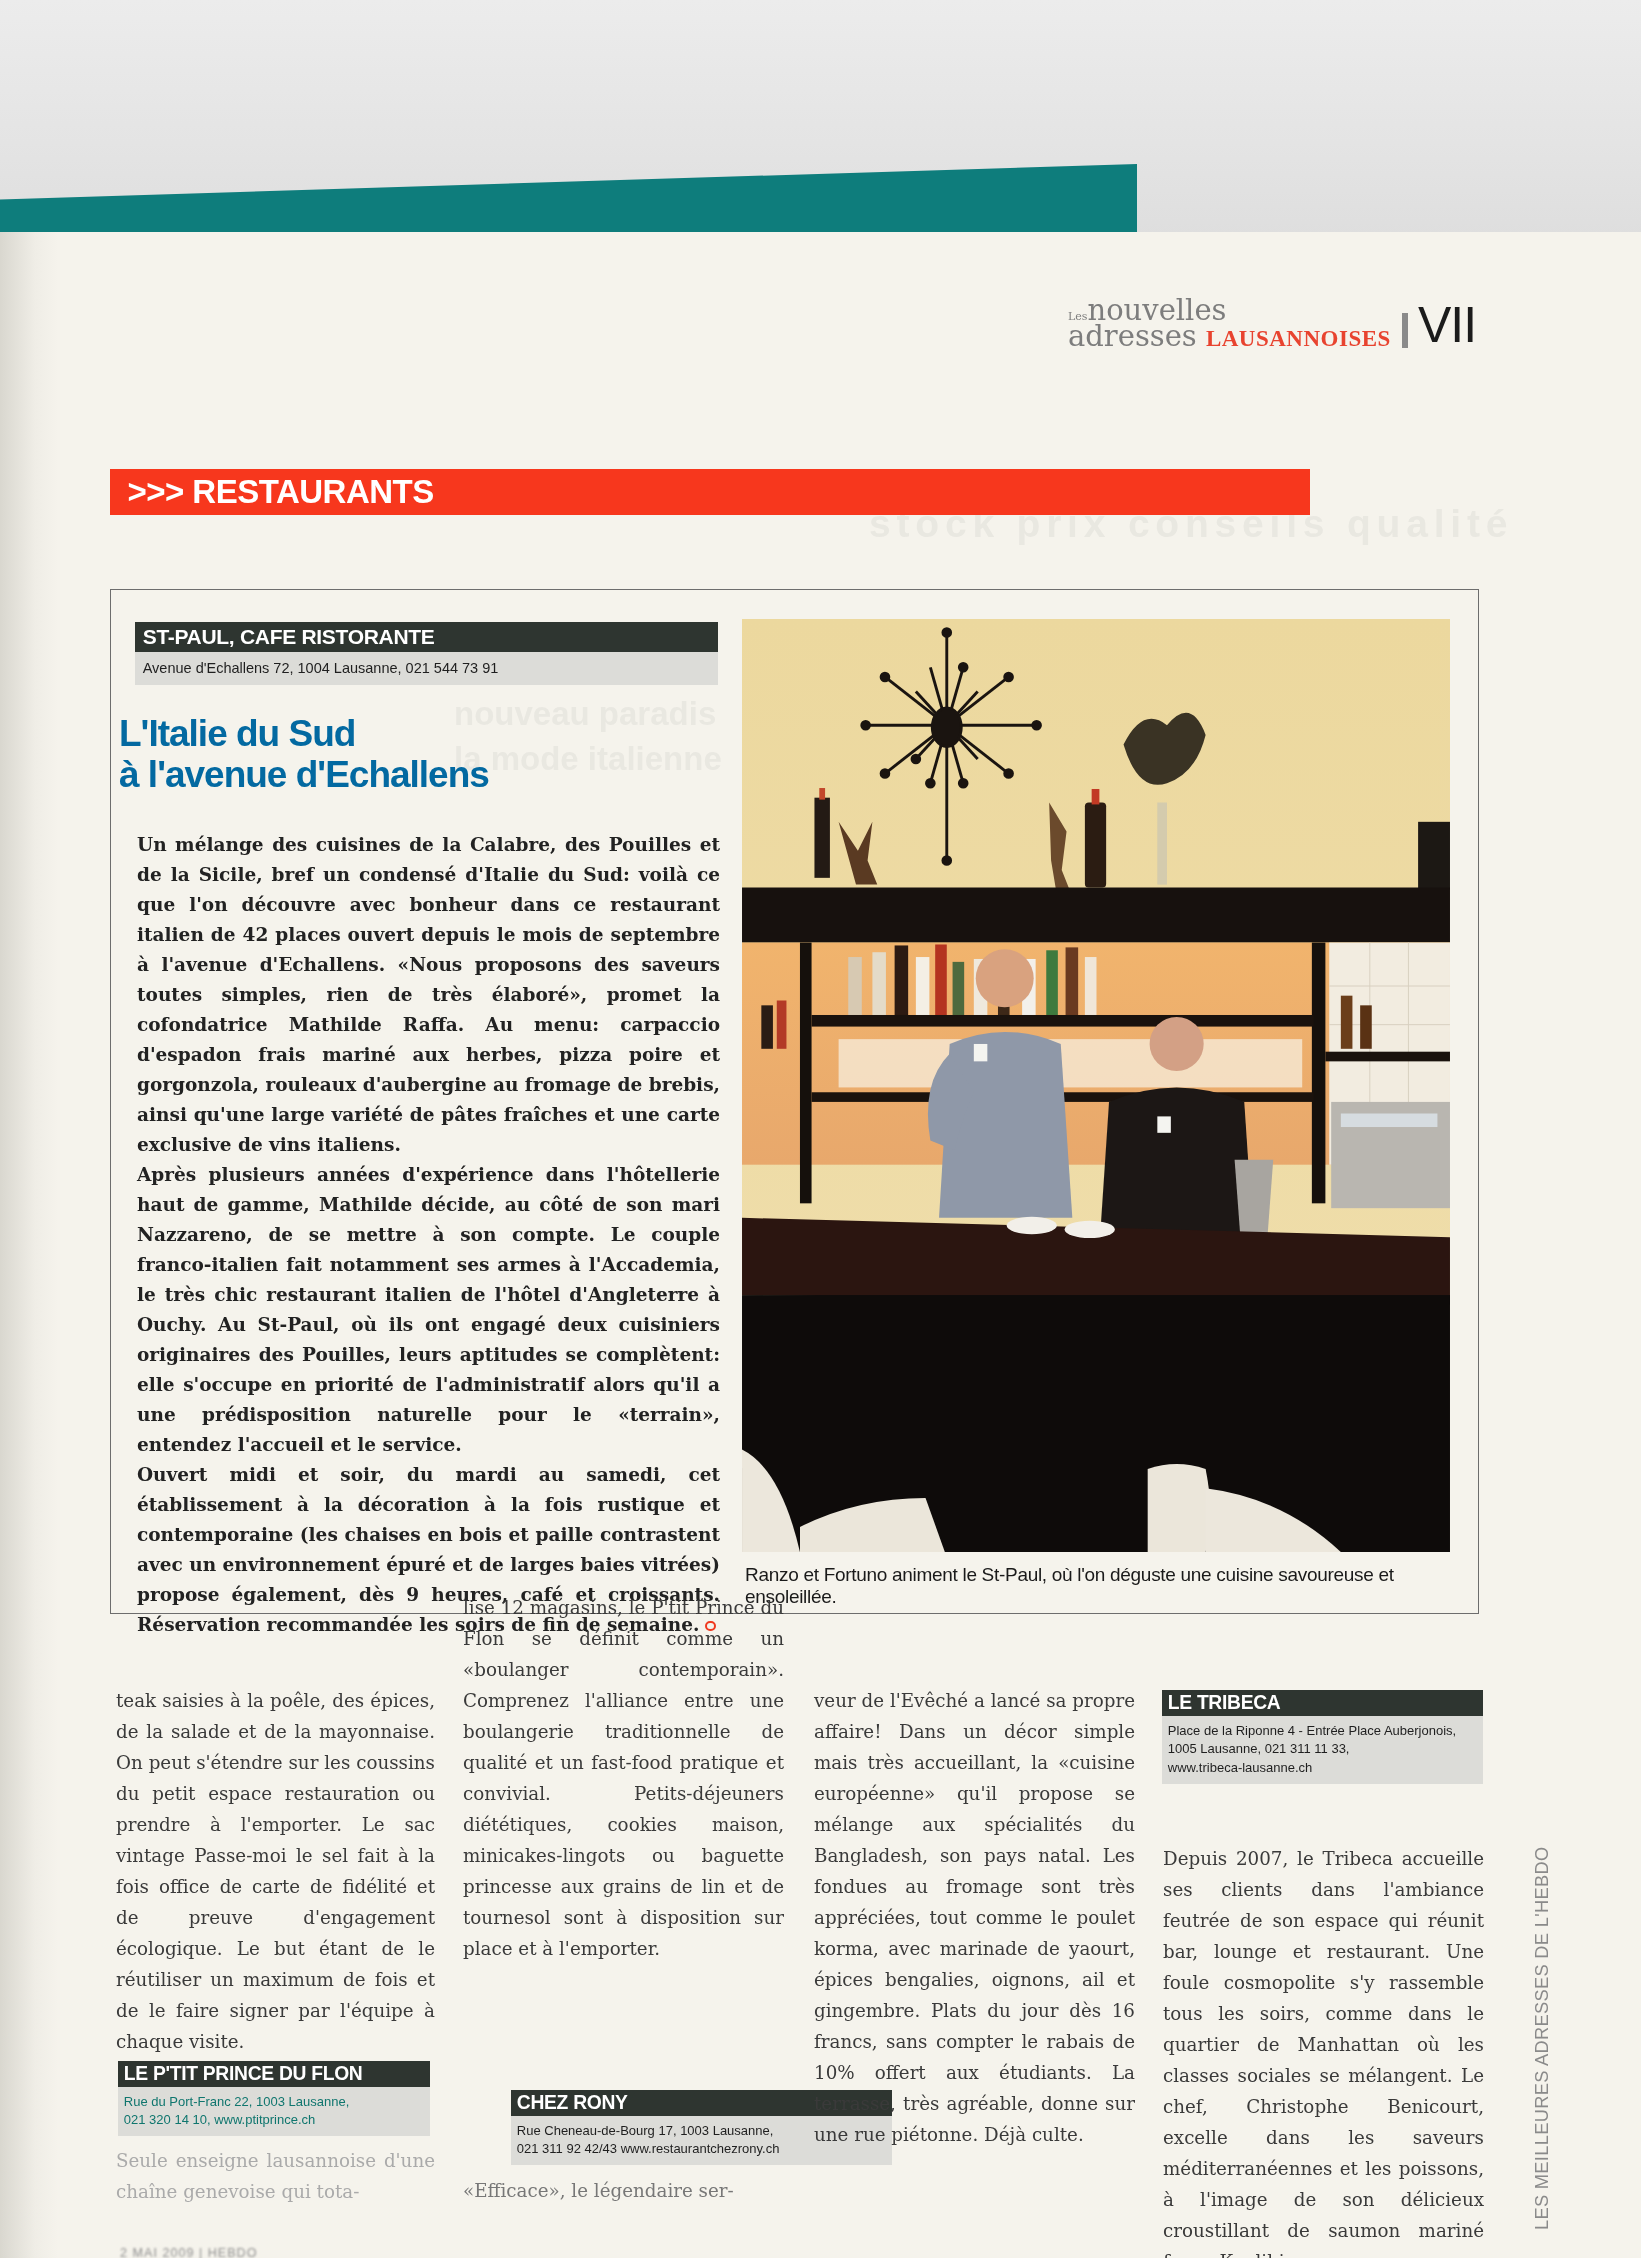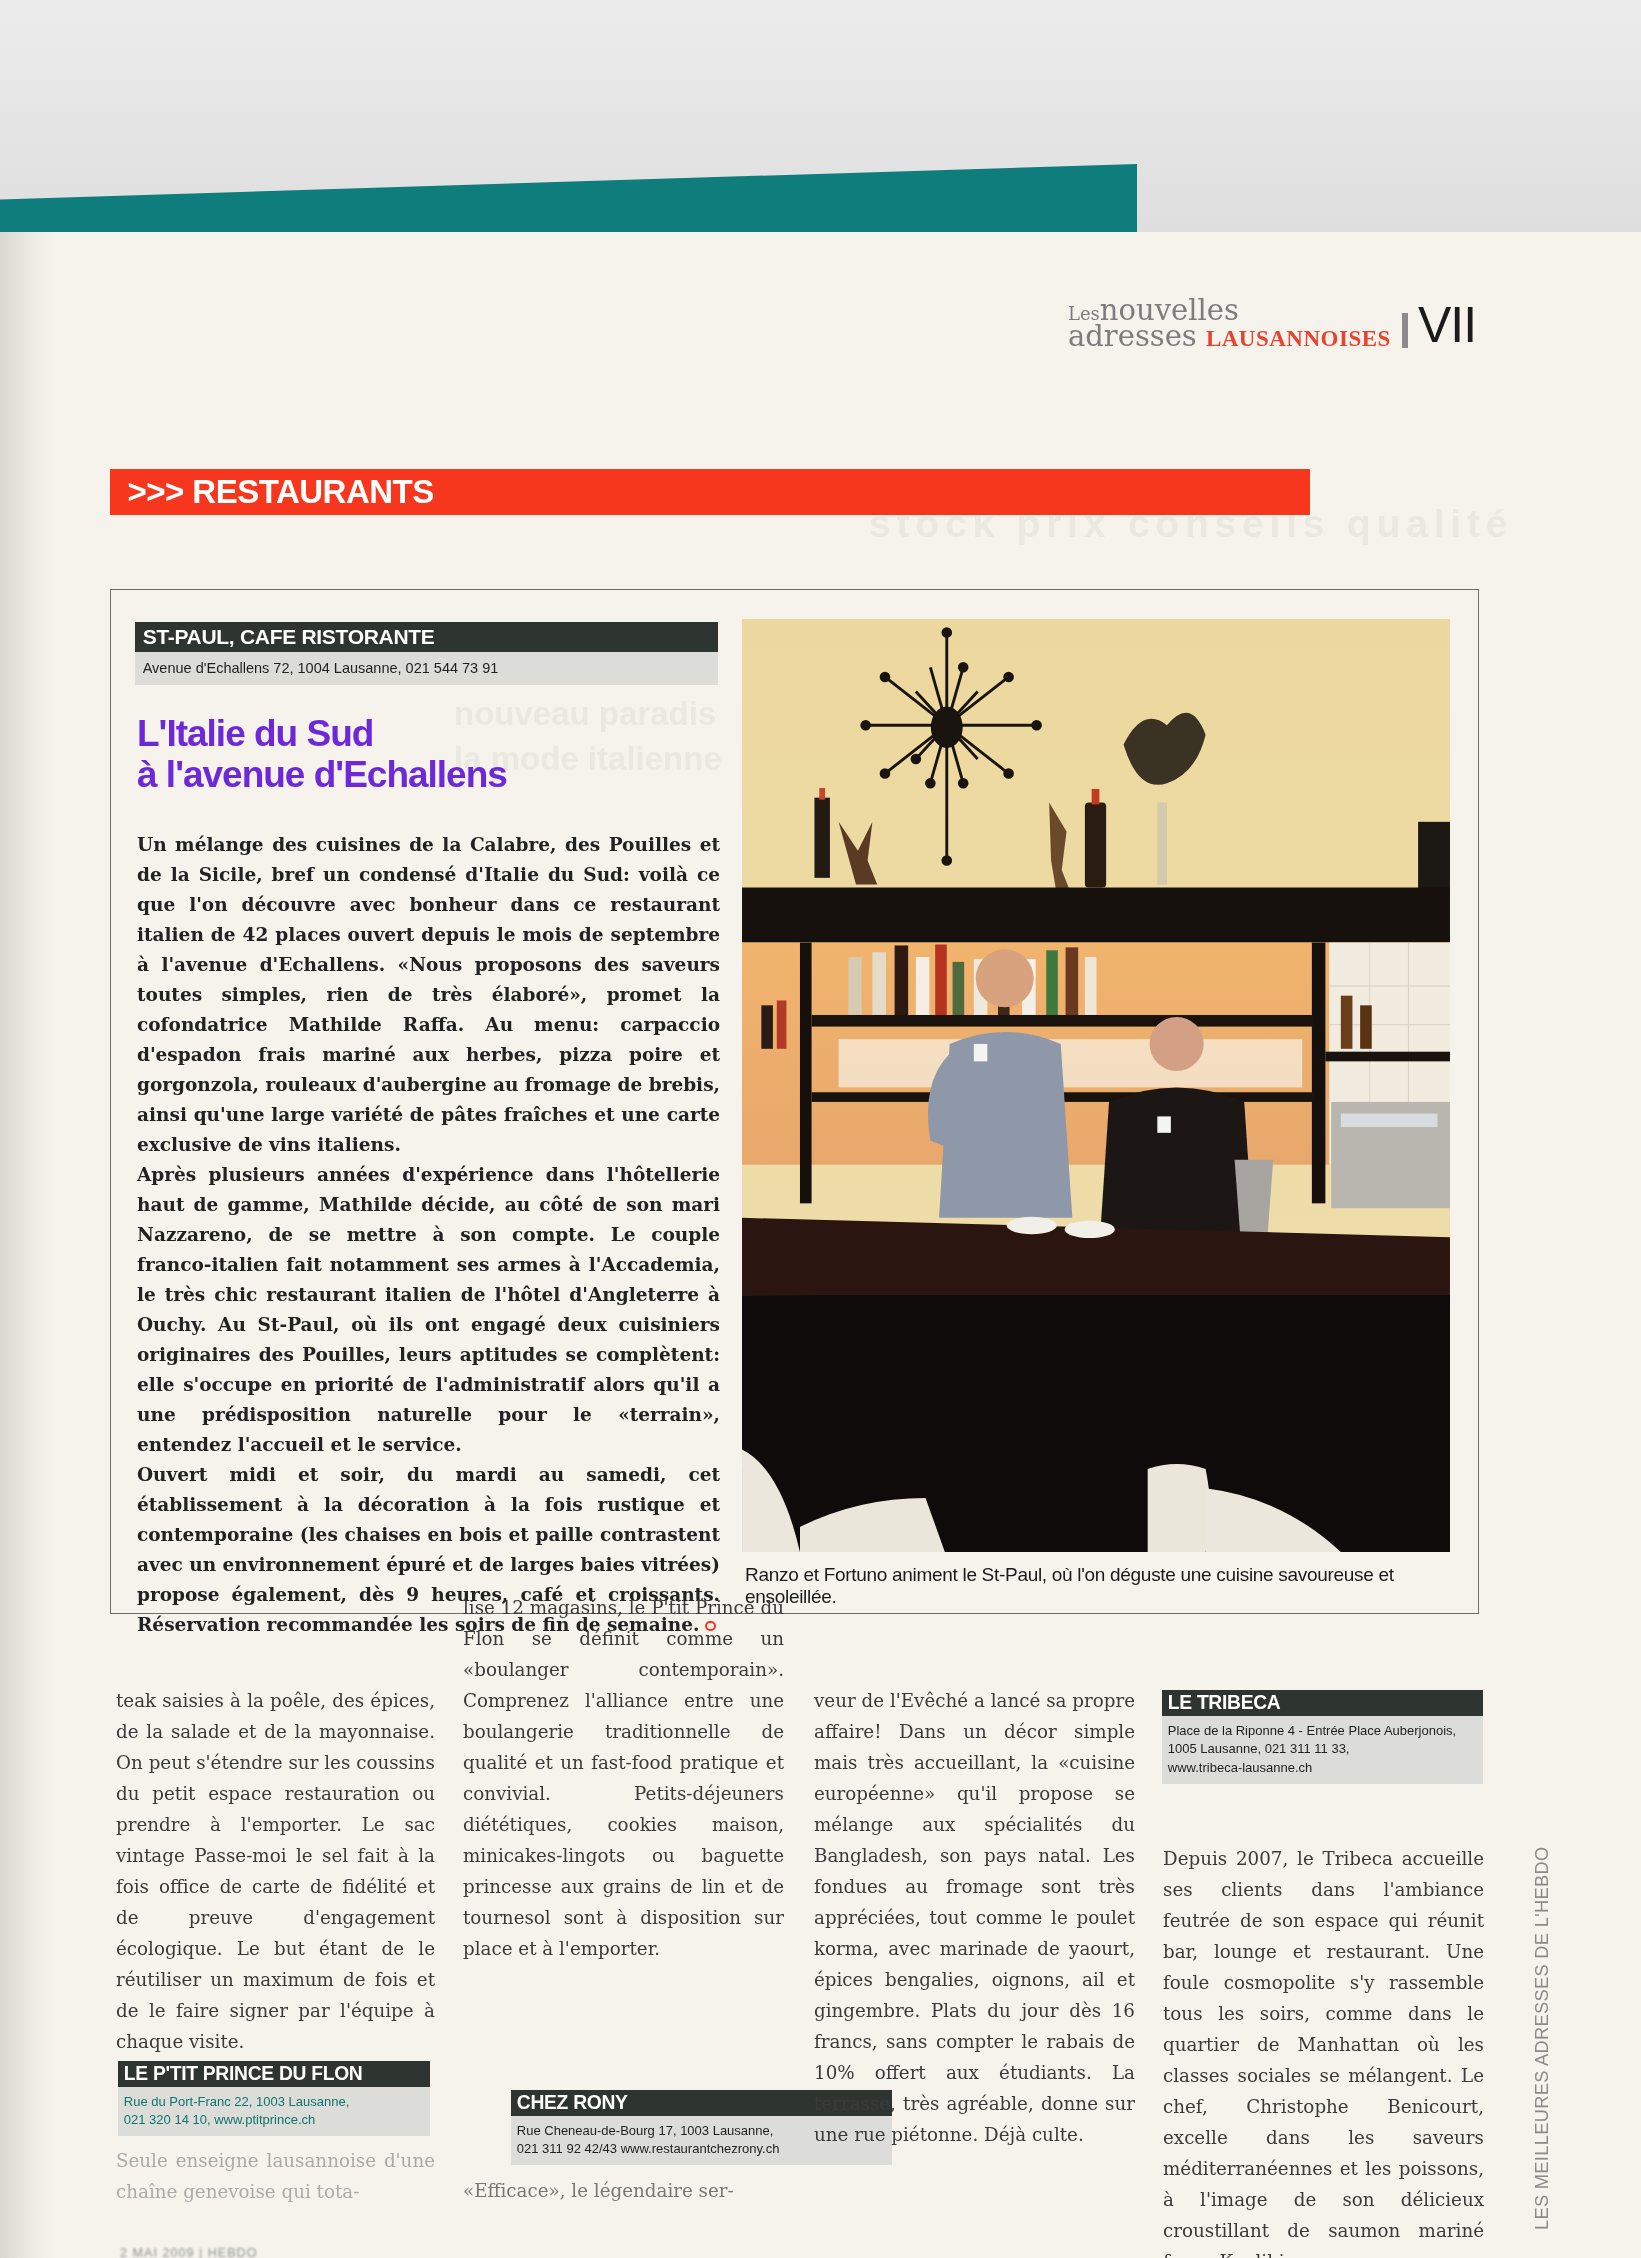--- a/index.html
+++ b/index.html
@@ -17,40 +17,40 @@
     background: #f5f3ec; }
   .page .gutter-shadow { position:absolute; left:0; top:0; width:58px; height:100%;
     background: linear-gradient(90deg, #d9d7cf 0%, #efede6 60%, rgba(245,243,236,0) 100%); }
   .ghost { position:absolute; color: rgba(120,120,120,0.09); font-weight: 700;
     font-family: "Liberation Sans", sans-serif; white-space: nowrap; pointer-events:none; }
 
   
   .running-head { position: absolute; left: 1068px; top: 297px; display:flex; align-items:flex-end; }
   .rh-stack { display:flex; flex-direction:column; line-height: 0.9; }
   .rh-line1 { font-family: "DejaVu Serif", serif; font-size: 29px; color:#7d7d7d; font-weight: 300; }
-  .rh-line1 .les { font-size: 18px; }
+  .rh-line1 .les { font-size: 11px; }
   .rh-line2 { font-family: "DejaVu Serif", serif; font-size: 29px; color:#7d7d7d; }
   .rh-line2 .lausannoises { font-family: "Liberation Serif", serif; font-weight: 700; color:#e8432f; font-size: 23px; letter-spacing: 0.5px; }
   .rh-bar { width: 5.8px; height: 35px; background:#8a8a8a; margin: 0 9.7px 1.9px 11.6px; }
   .rh-page { font-family: "Liberation Sans", sans-serif; font-size: 50px; color:#1b1b1b; line-height: 1; font-weight: 300; letter-spacing: -1px; text-align: right; }
 
   
   .section-banner { position:absolute; left: 110px; top: 469px; width: 1200px; height: 46px;
     background: #f7371d; display:flex; align-items:center; padding-left: 17.4px; }
   .section-banner span { color:#fff; font-weight:700; font-size: 33px; letter-spacing: -0.5px; }
 
   
   .feature-box { position:absolute; left: 110px; top: 589px; width: 1369px; height: 1025px;
     border: 1.9px solid #6d6d6d; }
   .venue-label { background:#2e3530; color:#fff; font-weight:700; font-size: 21px; padding: 2.9px 7.7px; letter-spacing: -0.3px; }
   .venue-addr { background:#dcdcd8; color:#1f1f1f; font-size: 14.5px; padding: 6.8px 7.7px; line-height: 1.35; }
 
   .feature-venue { position:absolute; left: 135px; top: 622px; width: 583px; }
-  .feature-title { position:absolute; left: 137px; top: 714px; width: 599px;
-    font-weight: 700; font-size: 37px; line-height: 1.1; color:#6d28d9; letter-spacing: -1px; }
+  .feature-title { position:absolute; left: 119px; top: 714px; width: 599px;
+    font-weight: 700; font-size: 37px; line-height: 1.1; color:#0369a1; letter-spacing: -1px; }
   .feature-body { position:absolute; left: 137px; top: 830px; width: 583px;
     font-family: "DejaVu Serif", serif; font-size: 18.5px; line-height: 30px; color:#222;
     text-align: justify; font-weight: 700; }
   .feature-body p { margin: 0; }
   .feature-body p + p { margin-top: 0; }
   .end-mark { display:inline-block; width: 10.6px; height: 10.6px; border: 2.4px solid #f0391f; border-radius: 50%; margin-left: 5.8px; vertical-align: middle; }
 
   .photo { position:absolute; left: 742px; top: 619px; width: 708px; height: 933px; overflow:hidden;
     background: #e9d59a; }
   .caption { position:absolute; left: 745px; top: 1564px; width: 714px; font-size: 19px; color:#1a1a1a; letter-spacing: -0.3px; }

